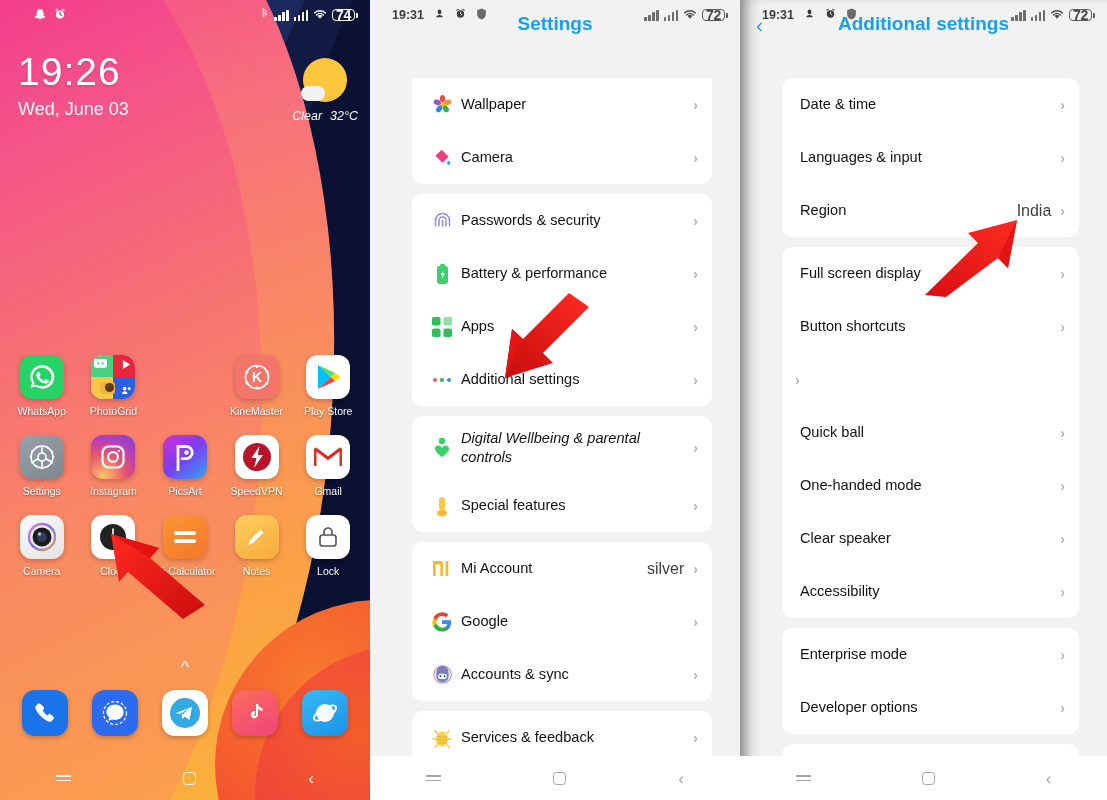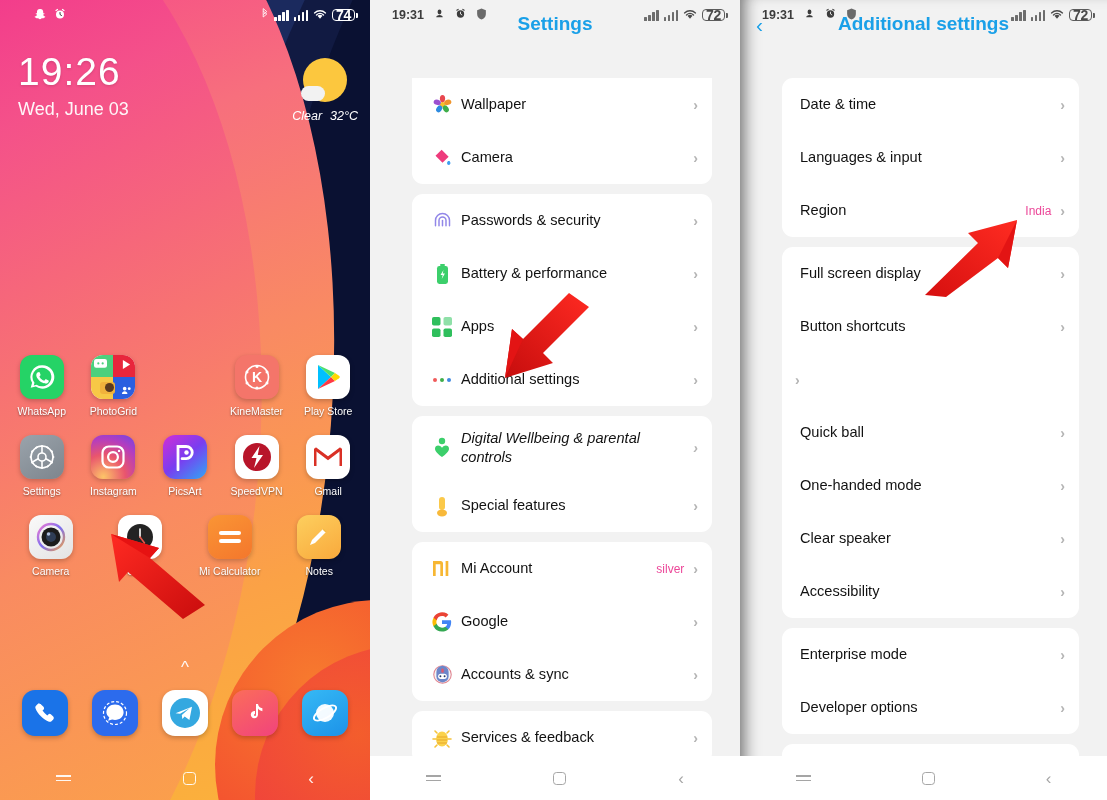--- a/index.html
+++ b/index.html
@@ -130,21 +130,21 @@
   .scroll{position:absolute;left:0;right:0;top:78px;bottom:48px;padding:0 28px;margin-left:14px;}
   .card{background:#fff;border-radius:11px;margin-bottom:10px;overflow:hidden;}
   .card.clip-top{border-radius:0 0 11px 11px;}
   .card.clip-bottom{border-radius:11px 11px 0 0;}
   .item{display:flex;align-items:center;min-height:53px;padding:0 14px 0 13px;
       position:relative;}
   .item.tall{min-height:63px;font-style:italic;}
   .gi{width:34px;flex:0 0 34px;display:flex;align-items:center;justify-content:center;}
   .gtext{flex:1;font-size:14.6px;color:#121212;line-height:1.25;padding-left:2px;}
   .p3 .gtext{padding-left:5px;}
-  .gval{font-size:12px;color:#ec4899;margin-right:9px;}
+  .gval{font-size:16px;color:#404040;margin-right:9px;}
   .chev{color:#b4b4b4;font-size:14px;line-height:1;font-weight:bold;}
   .dots{display:flex;gap:3px;align-items:center;}
   .dots i{width:4px;height:4px;border-radius:50%;display:block;}
 
   
   .arrow{position:absolute;z-index:20;pointer-events:none;}
 </style>
 </head>
 <body>
 
@@ -380,20 +380,29 @@
         </div>
         <div class="app">
           <div class="appicon i-not">
             <svg width="26" height="26" viewBox="0 0 26 26">
                 <path d="M4 21l2-5L17 5l3 3L9 19z" fill="#fff"></path>
                 <path d="M17 5l3 3" stroke="#f5b942" stroke-width="1.4"></path>
               </svg>
           </div>
           <div class="applabel">Notes</div>
         </div>
+        <div class="app">
+          <div class="appicon i-lock">
+            <svg width="22" height="24" viewBox="0 0 22 24" fill="none" stroke="#5a5a5a" stroke-width="1.7">
+              <rect x="3" y="10" width="16" height="11" rx="2.6"></rect>
+                <path d="M7 10V7a4 4 0 018 0v3"></path>
+            </svg>
+          </div>
+          <div class="applabel">Lock</div>
+        </div>
       </div>
     </div>
 
     <div class="uparrow">^</div>
 
     <div class="dock">
       <div class="app">
         <div class="appicon i-phone">
           <svg width="26" height="26" viewBox="0 0 24 24">
               <path fill="#fff" d="M6.6 3c-.5 0-1 .2-1.3.6L3.7 5.2c-.6.6-.8 1.5-.5 2.3 1 2.7 2.8 5.3 5 7.5 2.2 2.2 4.8 4 7.5 5 .8.3 1.7.1 2.3-.5l1.6-1.6c.7-.7.7-1.9 0-2.6l-2-2a1.8 1.8 0 00-2.6 0l-.9.9a16 16 0 01-4.4-4.4l.9-.9c.7-.7.7-1.9 0-2.6l-2-2c-.3-.4-.8-.5-1.3-.5z"></path>

